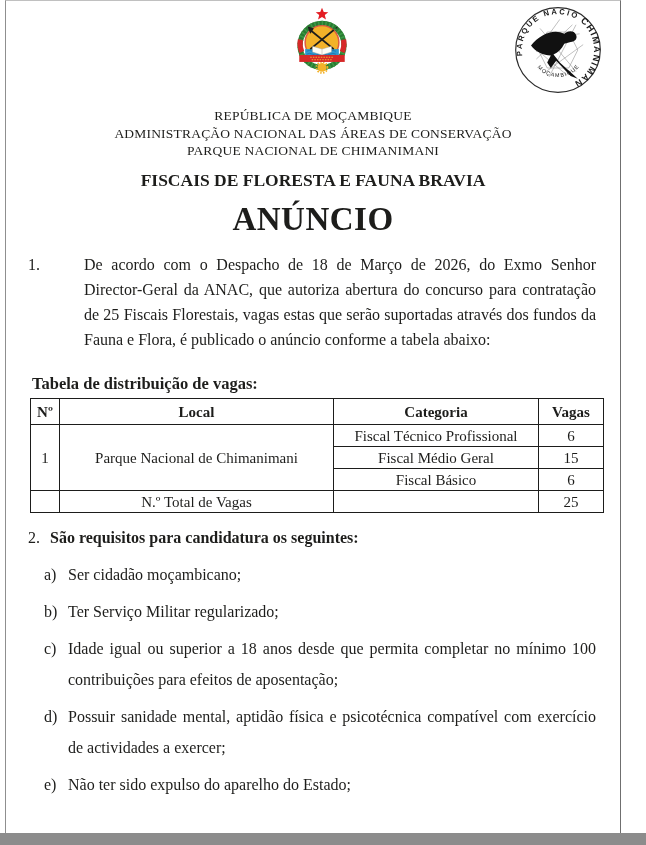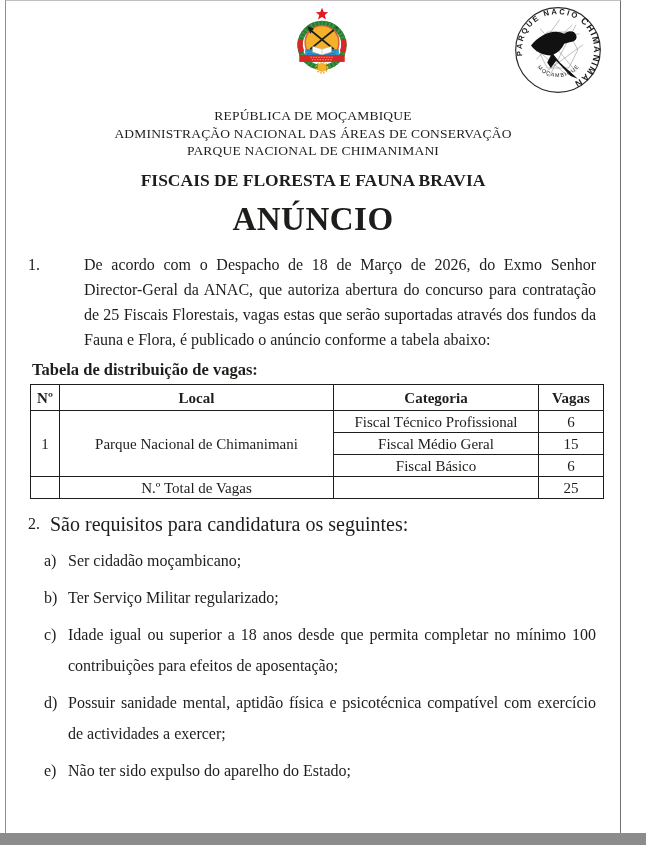--- a/index.html
+++ b/index.html
@@ -15,32 +15,32 @@
   .org-lines{position:absolute;left:0;top:82px;width:100%;text-align:center;
              font-size:13.5px;line-height:17.5px;letter-spacing:0.2px;margin-top:24px;}
 
   .title{margin:10px 28px 0 28px;text-align:center;font-weight:bold;font-size:17.5px;line-height:22px;}
   .big-heading{margin-top:13px;text-align:center;font-weight:bold;font-size:33px;line-height:30px;letter-spacing:0.5px;}
 
   .numbered{display:flex;margin:18px 24px 0 22px;}
   .numbered .num{flex:0 0 28px;font-size:16px;line-height:25px;}
   .numbered .body{flex:1;text-align:justify;font-size:16px;line-height:25px;margin-left:28px;}
 
-  .table-caption{margin:7px 0 0 26px;font-weight:bold;font-size:16.5px;line-height:21px;}
+  .table-caption{margin:21px 0 0 26px;font-weight:bold;font-size:16.5px;line-height:21px;}
 
   table.vagas{border-collapse:collapse;margin:4px 0 0 24px;width:573px;table-layout:fixed;}
   table.vagas th,table.vagas td{border:1.5px solid #1d1d1b;text-align:center;vertical-align:middle;
         font-size:15px;padding:0;line-height:20px;}
   table.vagas th{font-weight:bold;height:25px;margin-top:40px;}
   table.vagas td{height:21px;}
   col.c-num{width:29px;} col.c-local{width:274px;} col.c-cat{width:205px;} col.c-vagas{width:65px;}
 
   .sec2{display:flex;margin:13px 24px 0 22px;}
   .sec2 .num{flex:0 0 22px;font-size:16px;line-height:24px;}
-  .sec2 .body{flex:1;font-weight:normal;font-size:20px;line-height:24px;}
+  .sec2 .body{flex:1;font-weight:bold;font-size:16px;line-height:24px;}
 
   .req-list{margin-top:9px;}
   .req{display:flex;margin:0 24px 6px 38px;}
   .req .lbl{flex:0 0 24px;font-size:16px;line-height:31px;}
   .req .txt{flex:1;text-align:justify;font-size:16px;line-height:31px;}
 </style>
 </head>
 <body>
 
 <div class="viewer">

